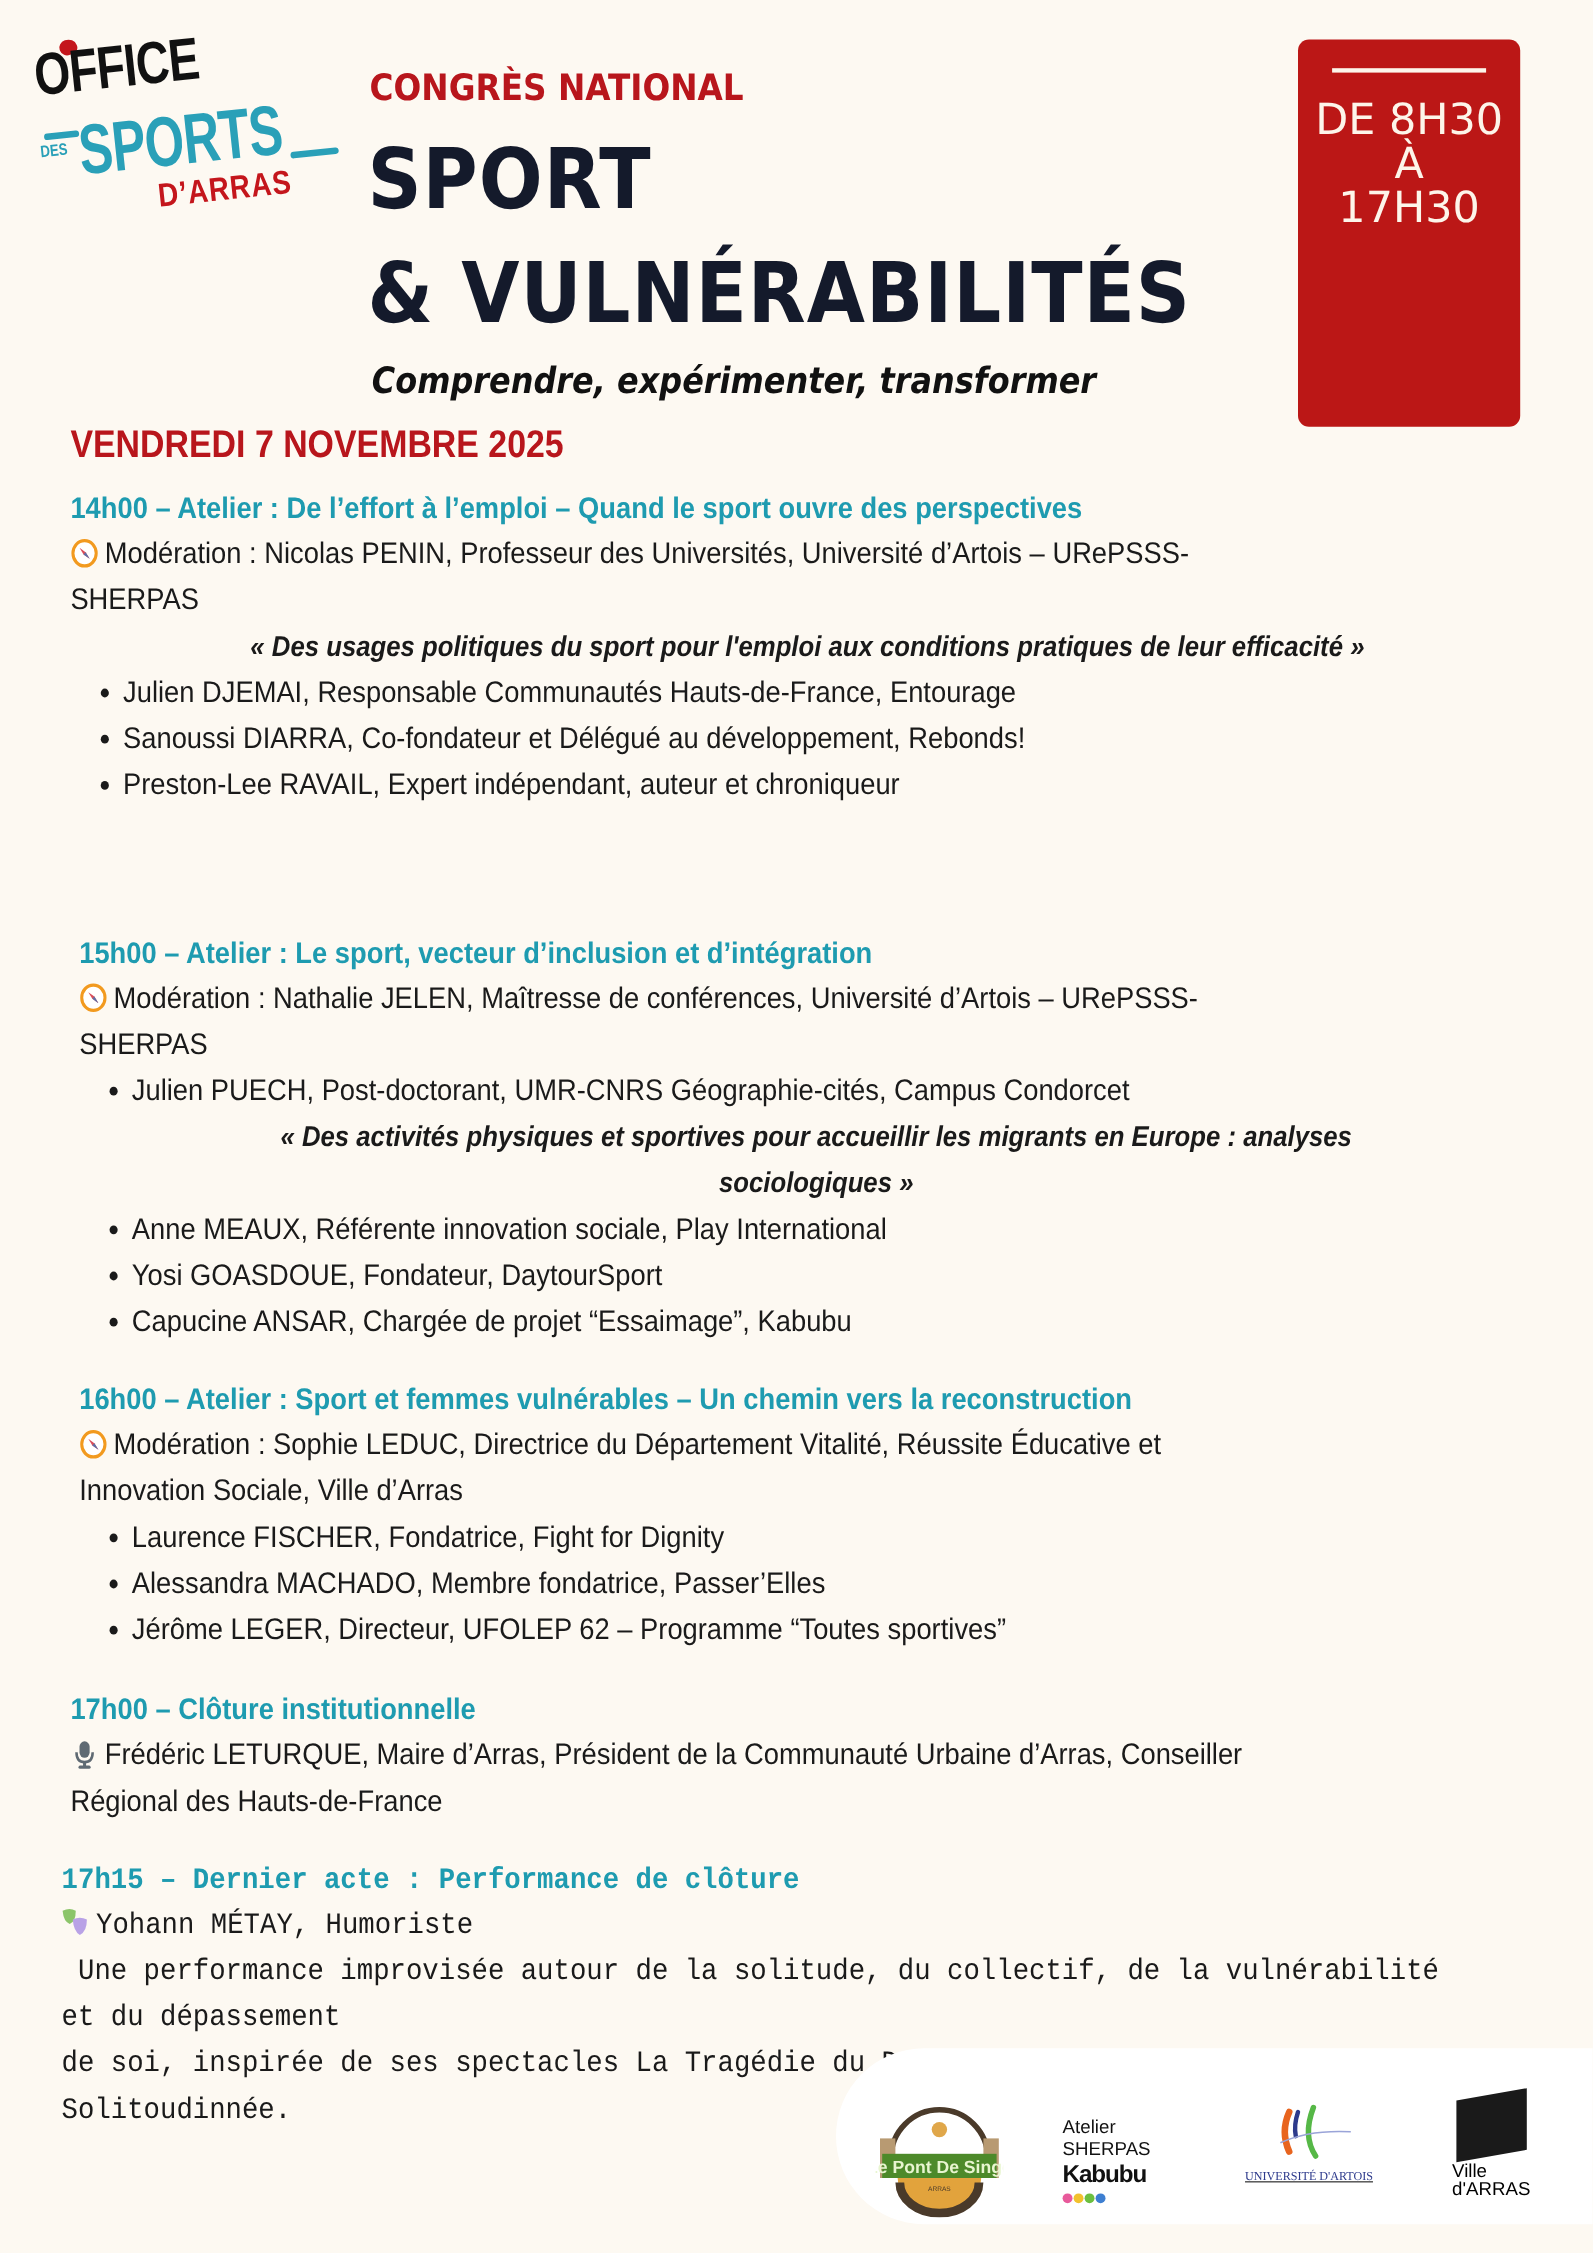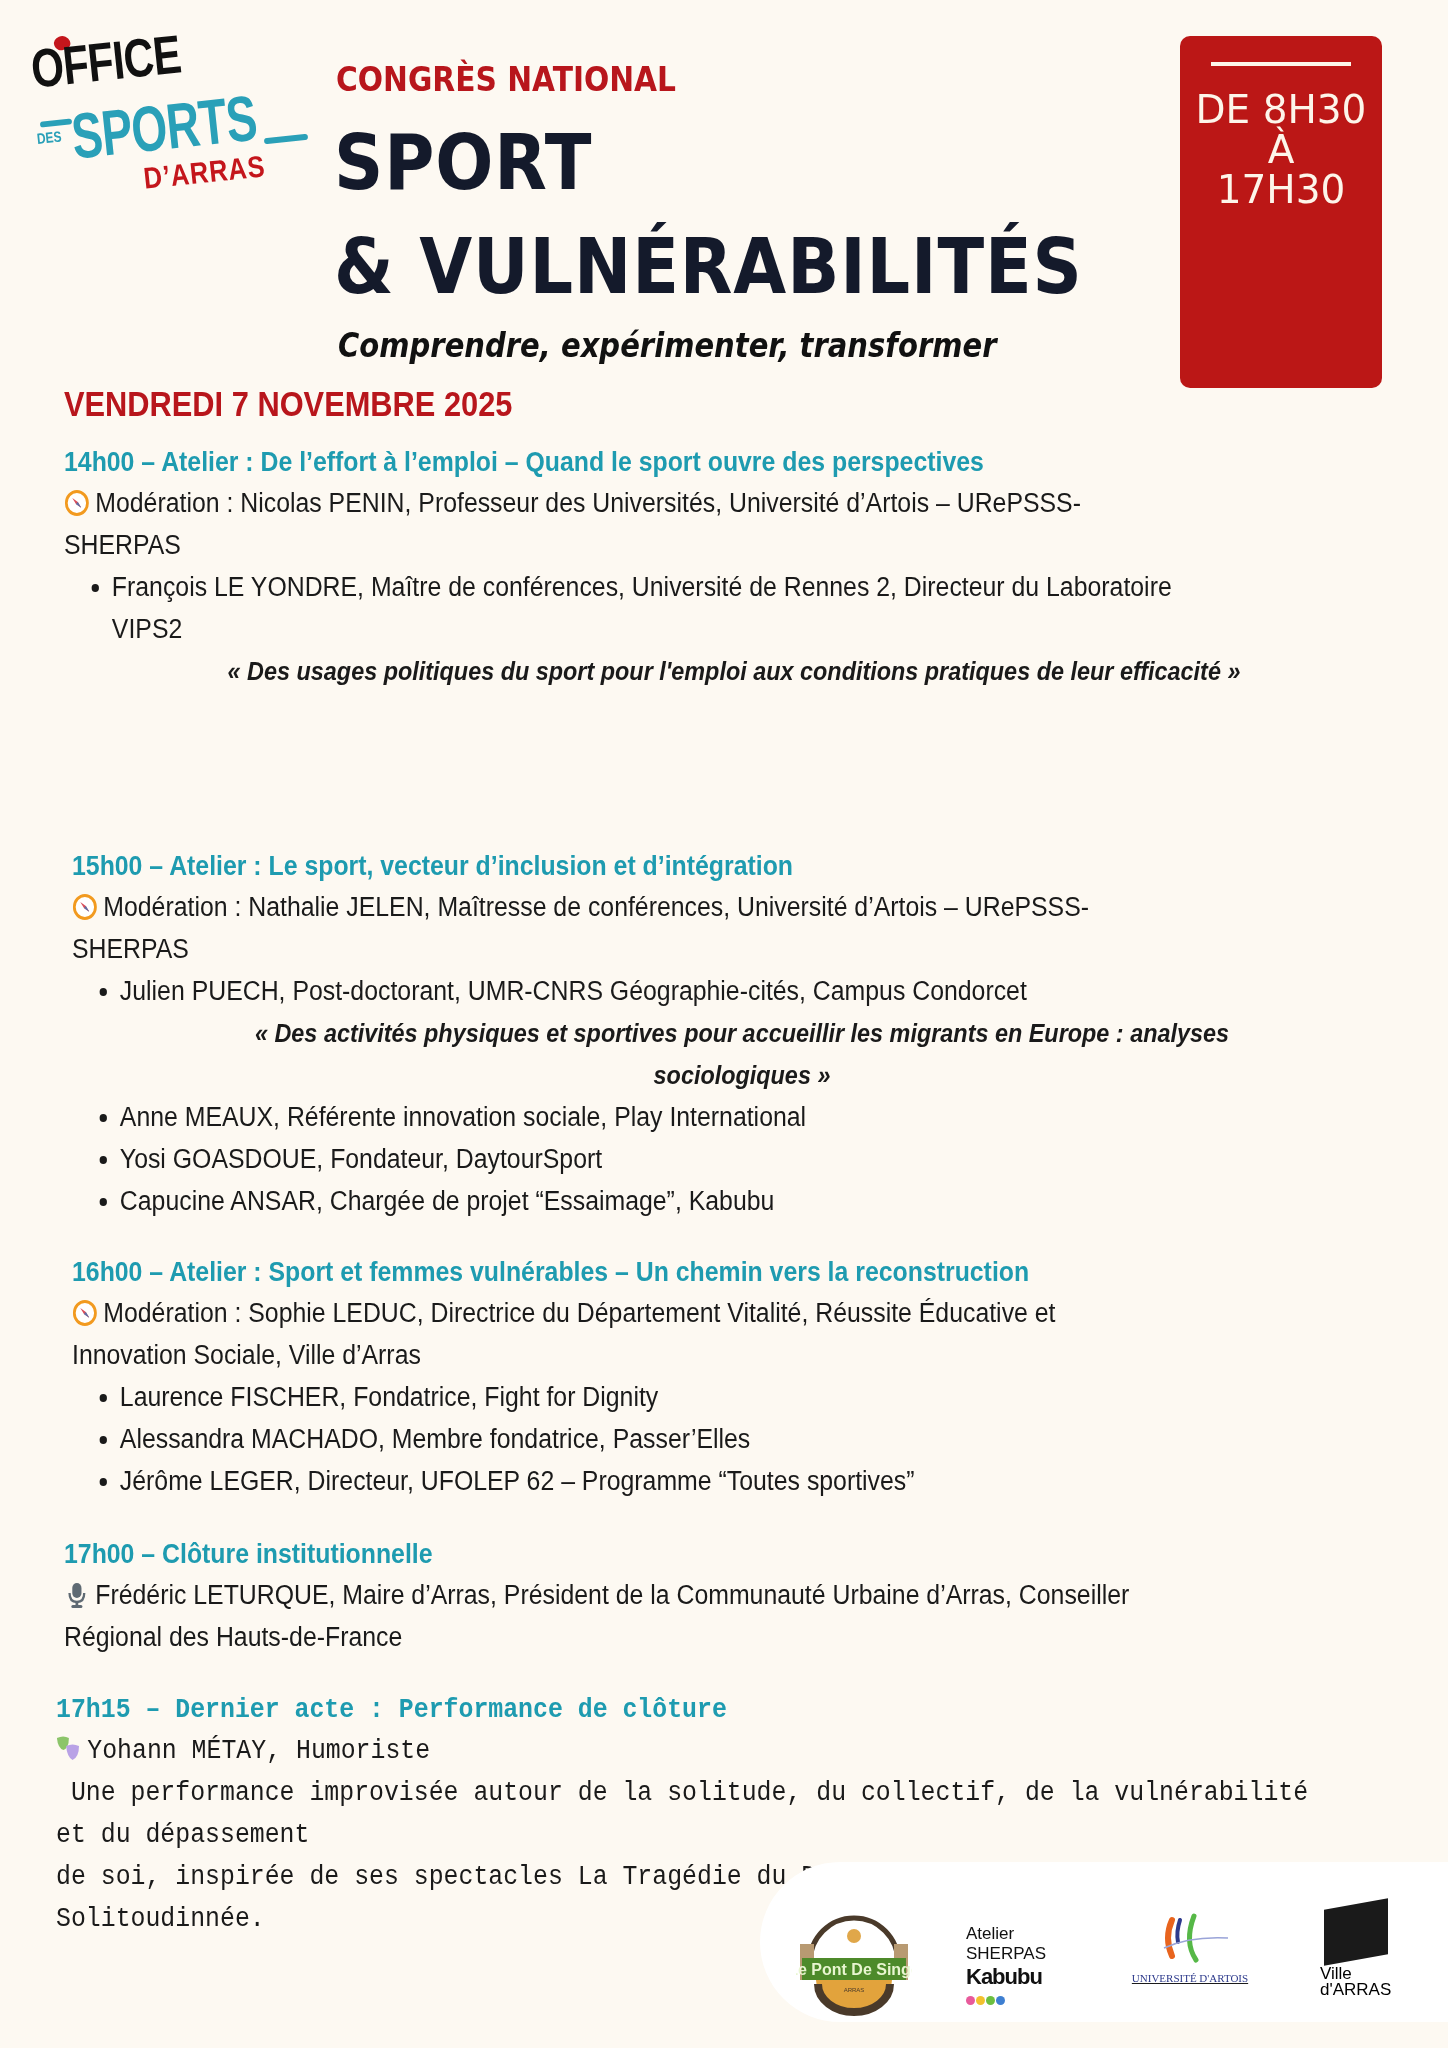--- a/index.html
+++ b/index.html
@@ -152,24 +152,26 @@
 <div class="session" style="left:64px; top:442px;">
   <div class="s-head">14h00 – Atelier : De l’effort à l’emploi – Quand le sport ouvre des perspectives</div>
   <div class="line">
     <svg class="ico" viewBox="0 0 28 28">
         <circle cx="14" cy="14" r="11.5" fill="#fff" stroke="#f29a1f" stroke-width="3"></circle>
         <path d="M9 9 L15 13 L19 19 L13 15 Z" fill="#d94d5a"></path>
         <path d="M13 15 L19 19 L15 13Z" fill="#5b6fa8"></path>
       </svg><span class="txt">Modération : Nicolas PENIN, Professeur des Universités, Université d’Artois – URePSSS-</span>
   </div>
   <div class="line">SHERPAS</div>
-  <ul class="speakers">
-    <li><span>François LE YONDRE, Maître de conférences, Université de Rennes 2, Directeur du Laboratoire</span><br><span>VIPS2</span></li>
-  </ul>
   <div class="quote" style="margin-left:-40px;">« Des usages politiques du sport pour l'emploi aux conditions pratiques de leur efficacité »</div>
+  <ul class="speakers">
+    <li>Julien DJEMAI, Responsable Communautés Hauts-de-France, Entourage</li>
+    <li>Sanoussi DIARRA, Co-fondateur et Délégué au développement, Rebonds!</li>
+    <li>Preston-Lee RAVAIL, Expert indépendant, auteur et chroniqueur</li>
+  </ul>
 </div>
 
 <div class="session" style="left:72px; top:846px;">
   <div class="s-head">15h00 – Atelier : Le sport, vecteur d’inclusion et d’intégration</div>
   <div class="line">
     <svg class="ico" viewBox="0 0 28 28">
         <circle cx="14" cy="14" r="11.5" fill="#fff" stroke="#f29a1f" stroke-width="3"></circle>
         <path d="M9 9 L15 13 L19 19 L13 15 Z" fill="#d94d5a"></path>
         <path d="M13 15 L19 19 L15 13Z" fill="#5b6fa8"></path>
       </svg><span class="txt">Modération : Nathalie JELEN, Maîtresse de conférences, Université d’Artois – URePSSS-</span>

